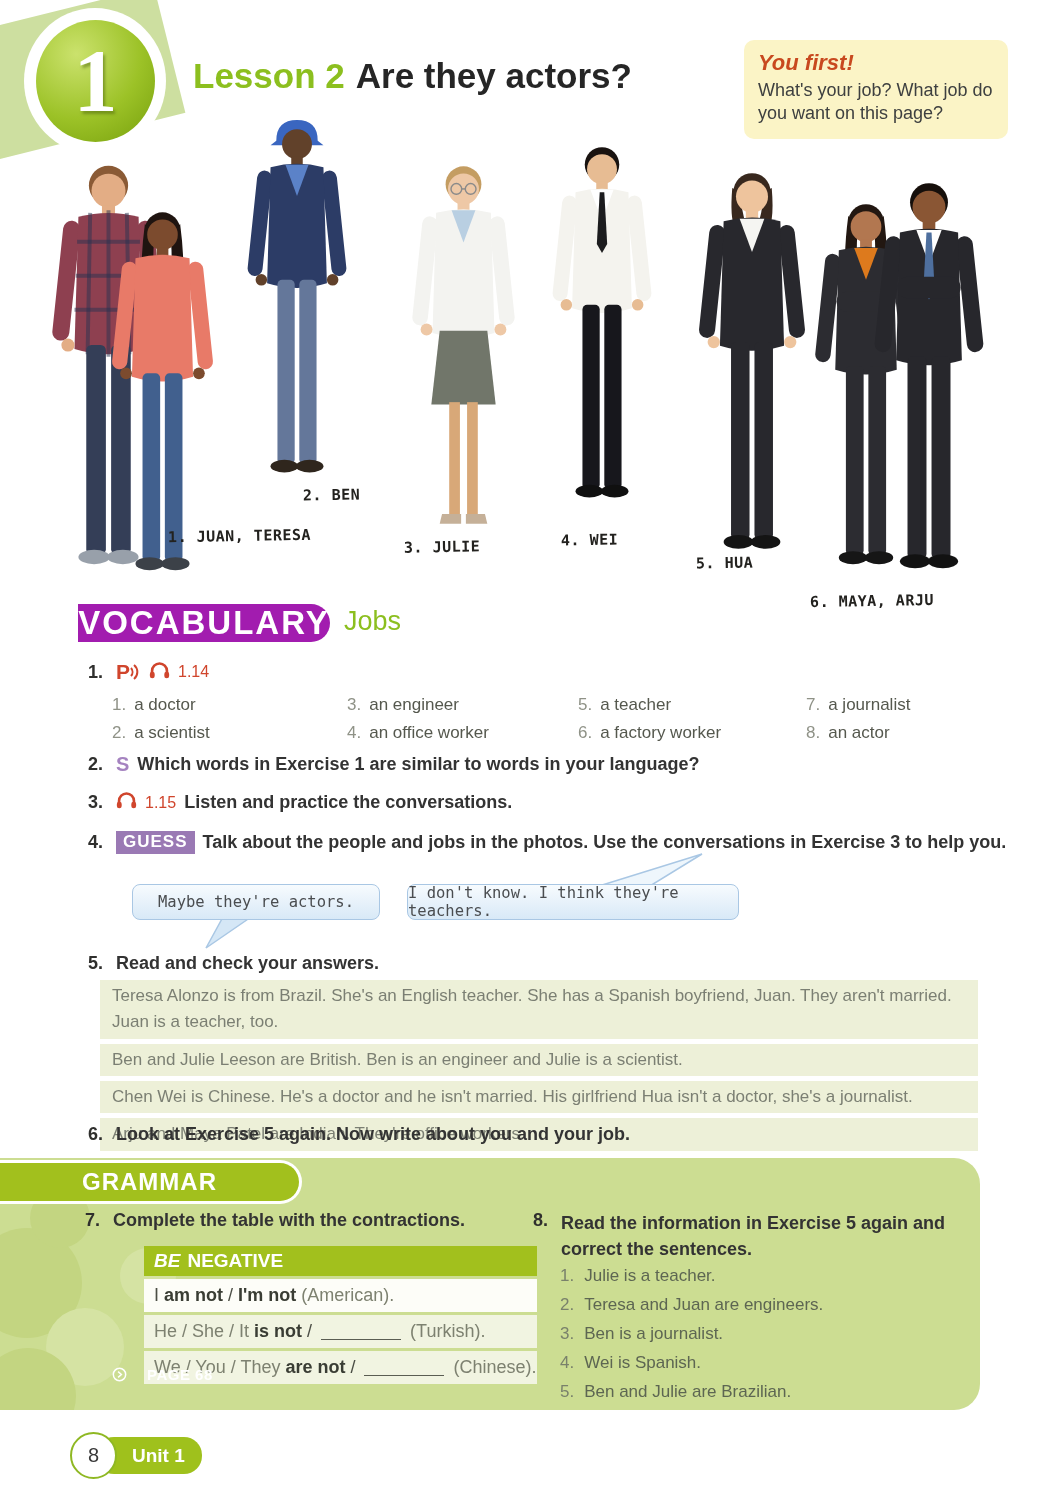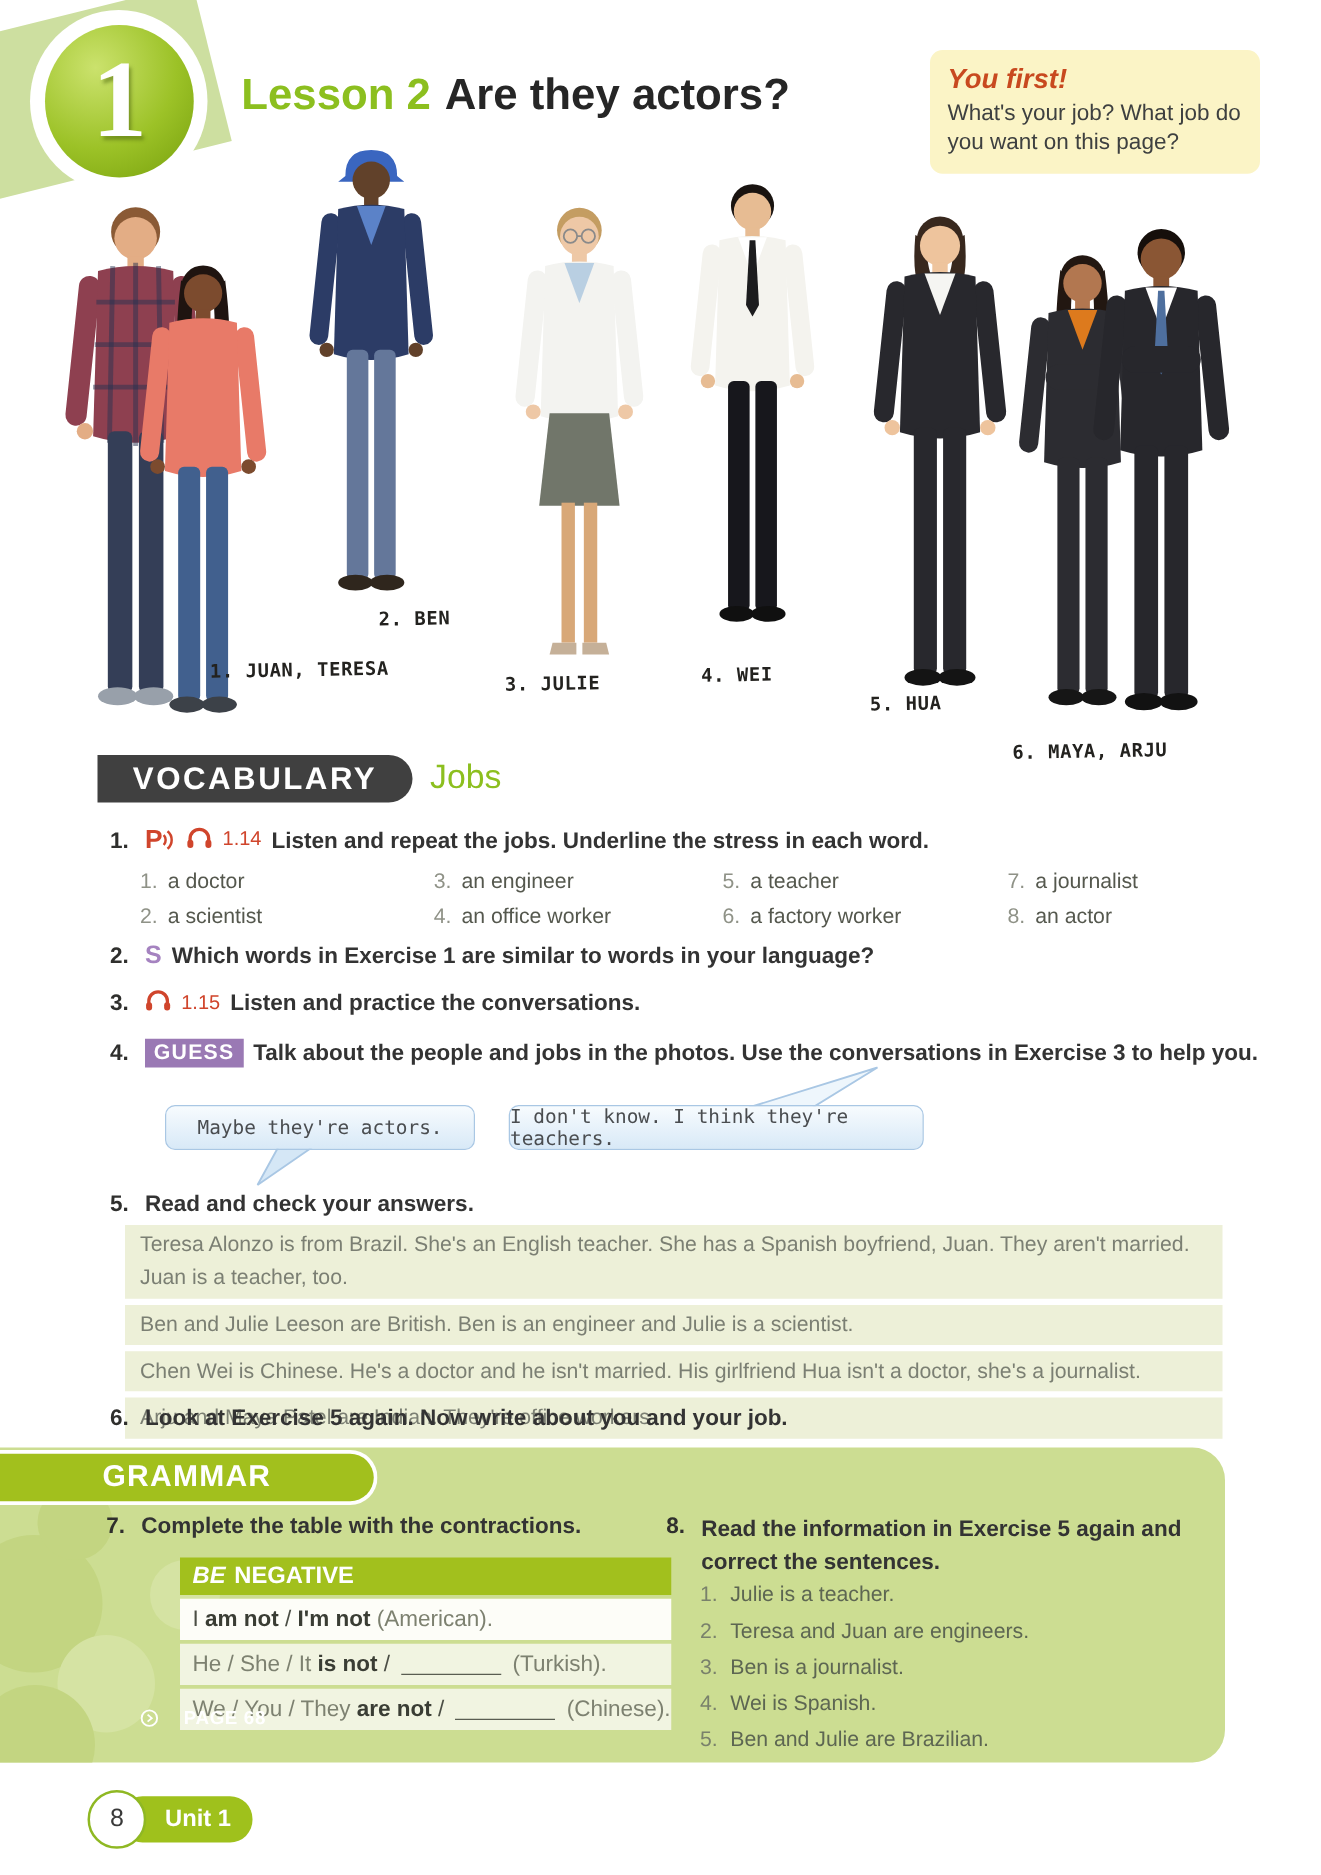--- a/index.html
+++ b/index.html
@@ -23,22 +23,22 @@
 
   .you-first{position:absolute;left:700px;top:40px;width:236px;background:#fbf4c6;
       border-radius:10px;padding:10px 14px 14px 14px;margin-left:44px;}
   .yf-title{color:#c8491f;font-weight:bold;font-style:italic;font-size:22px;}
   .yf-text{color:#3e4040;font-size:18px;line-height:1.28;margin-top:3px;}
 
   .photo{position:absolute;}
   .photo-label{position:absolute;font-family:"DejaVu Sans Mono",monospace;font-weight:bold;
       font-size:15px;color:#23221f;letter-spacing:.5px;white-space:nowrap;transform:rotate(-1deg);}
 
-  .vocab-banner{position:absolute;left:78px;top:604px;width:252px;height:38px;background:#404040;
-      border-radius:0 19px 19px 0;color:#fff;font-weight:bold;font-size:25px;letter-spacing:2px;
+  .vocab-banner{position:absolute;left:78px;top:604px;width:252px;height:38px;background:#a21caf;
+      border-radius:0 19px 19px 0;color:#fff;font-weight:bold;font-size:33px;letter-spacing:2px;
       display:flex;align-items:center;justify-content:center;}
   .vocab-topic{position:absolute;left:344px;top:606px;font-size:27px;color:#8cbf1f;}
 
   .ex{position:absolute;left:88px;display:flex;align-items:center;gap:8px;font-size:18px;}
   .ex-num{font-weight:bold;color:#2f2f2d;min-width:20px;}
   .ex-text{font-weight:bold;color:#333;white-space:nowrap;}
   .audio-ref{color:#d0452c;font-size:16px;}
   .icon-p{font-weight:900;color:#d0452c;font-size:21px;display:flex;align-items:center;}
   .s-icon{color:#a583c0;font-weight:900;font-size:20px;}
   .guess-badge{display:inline-block;background:#9a79b4;color:#fff;font-weight:bold;
@@ -278,21 +278,20 @@
   <span class="icon-p">P<svg width="11" height="20" viewBox="0 0 11 20">
         <path d="M1 6 a6 6 0 0 1 0 8" stroke="#d0452c" stroke-width="2" fill="none"></path>
         <path d="M4 3 a9 9 0 0 1 0 14" stroke="#d0452c" stroke-width="2" fill="none"></path>
       </svg></span>
   <span><svg width="21" height="18" viewBox="0 0 24 20">
         <path d="M3.5 14 v-3 a8.5 8.5 0 0 1 17 0 v3" fill="none" stroke="#d0452c" stroke-width="3" stroke-linecap="round"></path>
         <rect x="1" y="12" width="5.5" height="7.5" rx="2.7" fill="#d0452c"></rect>
         <rect x="17.5" y="12" width="5.5" height="7.5" rx="2.7" fill="#d0452c"></rect>
       </svg></span>
   <span class="audio-ref">1.14</span>
-  <span class="ex-text">Listen and repeat the jobs. Underline the stress in each word.</span>
 </div>
 <div class="jobs" id="jobs">
     <div class="job">
       <span class="job-n">1.</span>
       <span class="job-t">a doctor</span>
     </div>
     <div class="job">
       <span class="job-n">2.</span>
       <span class="job-t">a scientist</span>
     </div>

